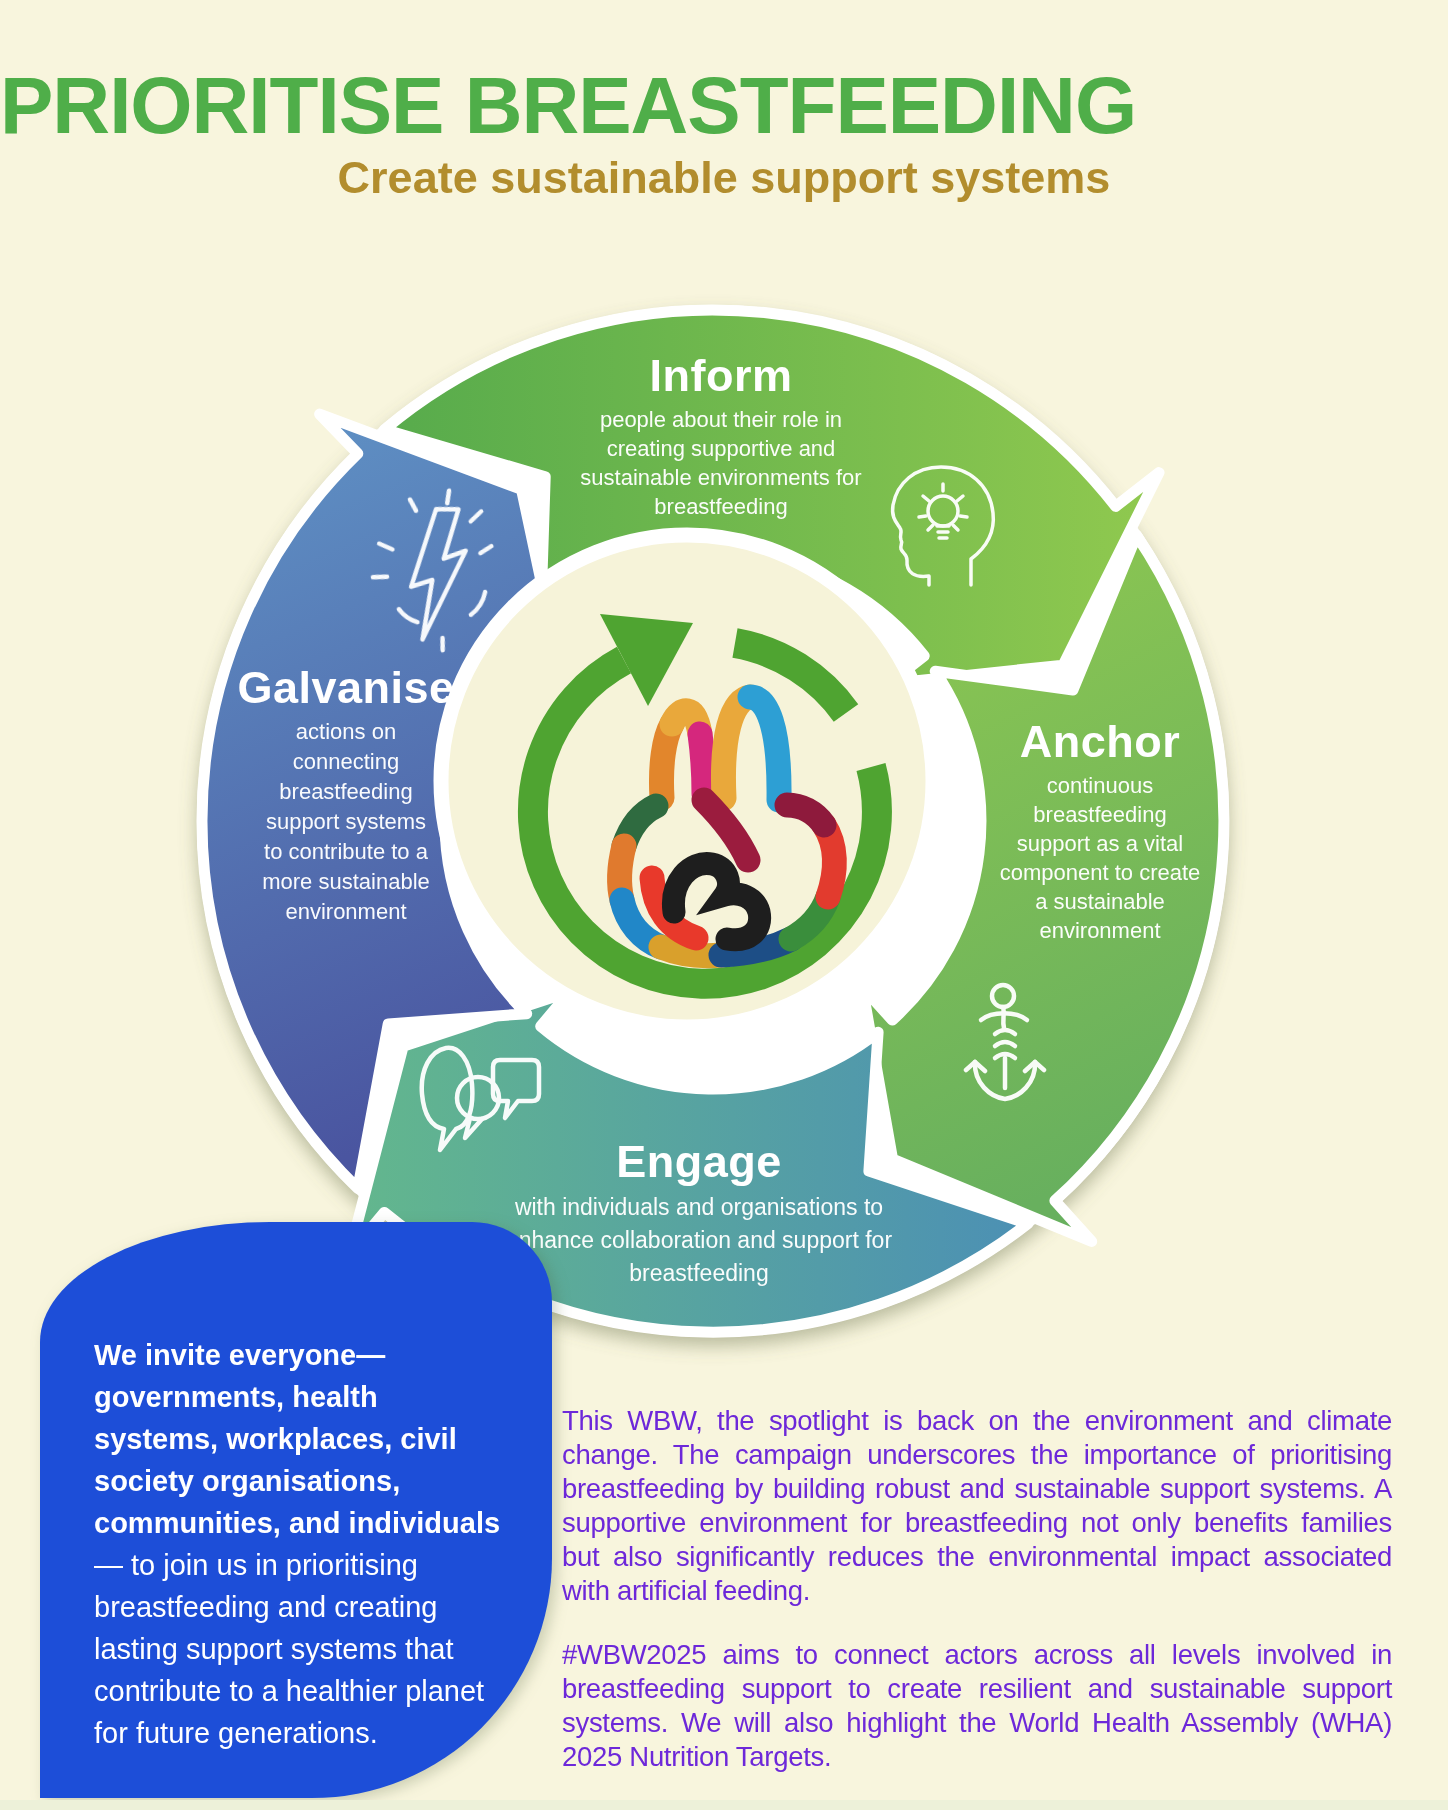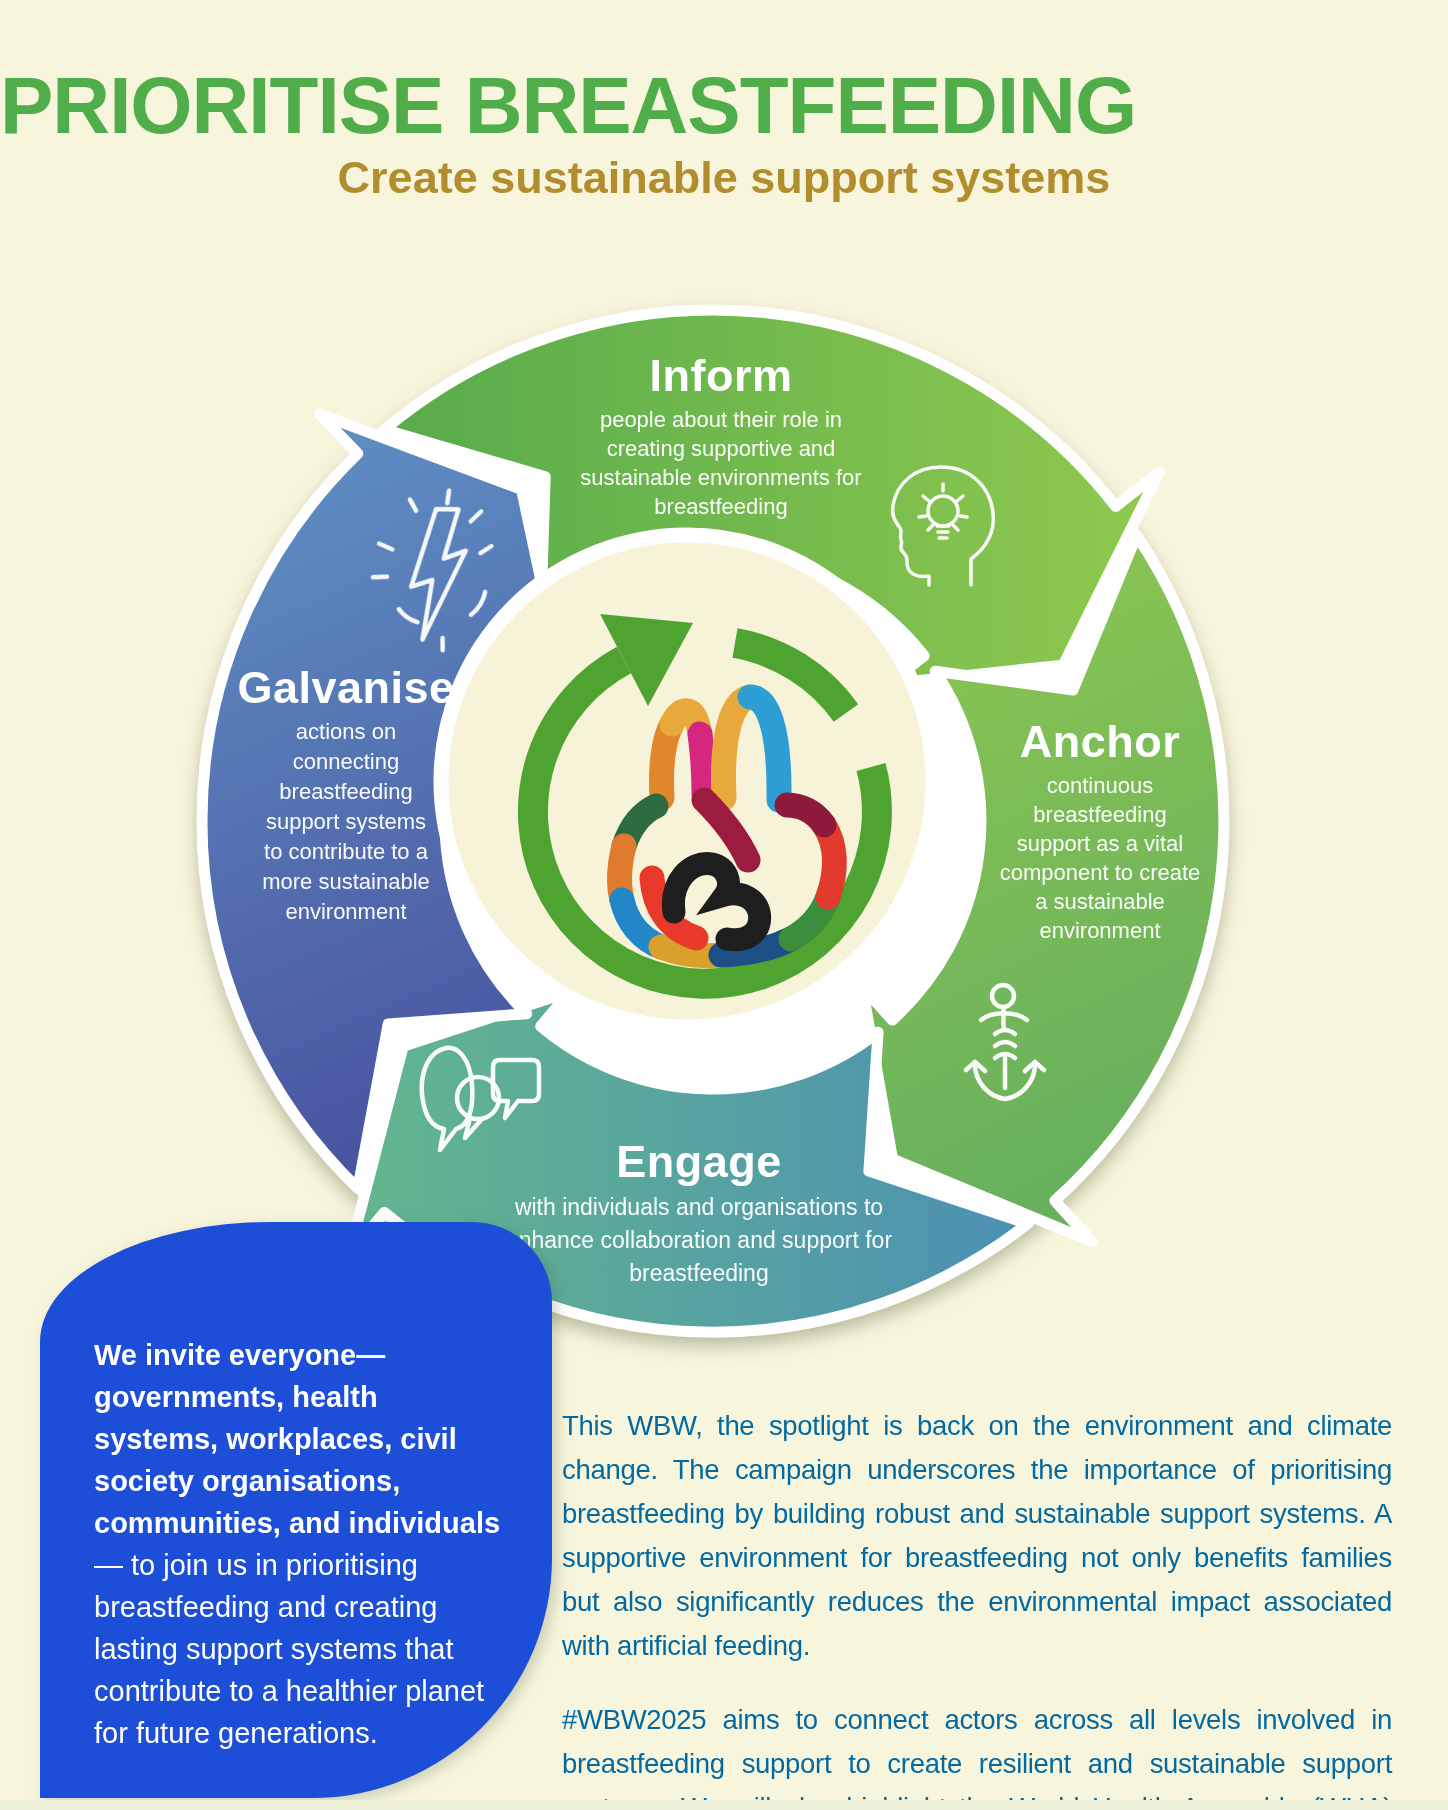--- a/index.html
+++ b/index.html
@@ -26,22 +26,22 @@
   #seg-galvanise p{width:180px;line-height:30px;}
   
   .blob{position:absolute;left:0;top:1222px;width:512px;height:576px;background:#1d4ed8;
         border-radius:230px 80px 240px 0 / 120px 80px 240px 0;
         filter:drop-shadow(5px 4px 7px rgba(70,90,50,.25));margin-left:40px;}
   .blob p{margin:0;padding:112px 48px 0 54px;font-size:29px;line-height:42px;color:#ffffff;}
   .blob .emph{font-weight:bold;}
   .blob .rest{font-weight:normal;}
   
   .paras{position:absolute;left:562px;top:1404px;width:830px;}
-  .paras p{margin:0 0 30px;font-size:27.5px;line-height:44px;letter-spacing:-.3px;
-           text-align:justify;color:#0369a1;}
+  .paras p{margin:0 0 30px;font-size:27.5px;line-height:34px;letter-spacing:-.3px;
+           text-align:justify;color:#6d28d9;}
   .bottom-strip{position:absolute;left:0;top:1800px;width:100%;height:10px;background:#edf1d9;}
 </style>
 </head>
 <body>
 
 <div class="poster">
 
   <h1 class="title" style="margin:0">PRIORITISE BREASTFEEDING</h1>
   <h2 class="subtitle" style="margin:0">Create sustainable support systems</h2>
 

